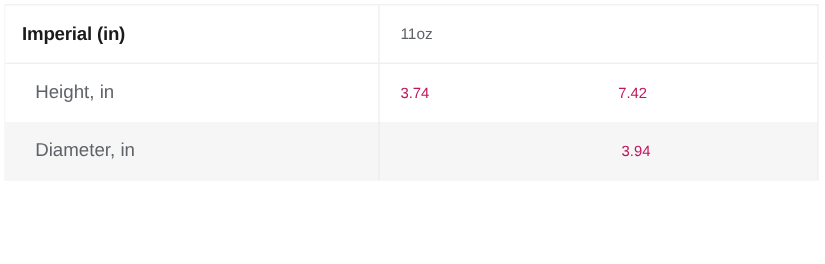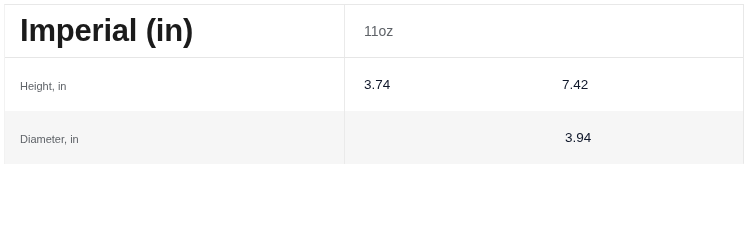--- a/index.html
+++ b/index.html
@@ -72,42 +72,43 @@
   }
 
   .cell-value {
     width: 198px;
     box-sizing: border-box;
     padding-left: 20px;
     flex: 0 0 198px;
   }
 
   .title {
-    font-size: 31px;
+    font-size: 17px;
     font-weight: bold;
     color: #1b1b1b;
     letter-spacing: -0.2px;
     line-height: 1.1;
   }
 
   .col-head {
     font-size: 14px;
     color: #5f6368;
     line-height: 1.2;
   }
 
   .row-name {
-    font-size: 11px;
+    font-size: 17px;
     color: #5f6368;
     line-height: 1.2;
+    margin-left: 12px;
   }
 
   .value {
     font-size: 13.5px;
-    color: #0f172a;
+    color: #be185d;
     line-height: 1.2;
   }
 </style>
 </head>
 <body>
 
 <div class="spec-table">
 
   <div class="row row-header">
     <div class="cell-label">

